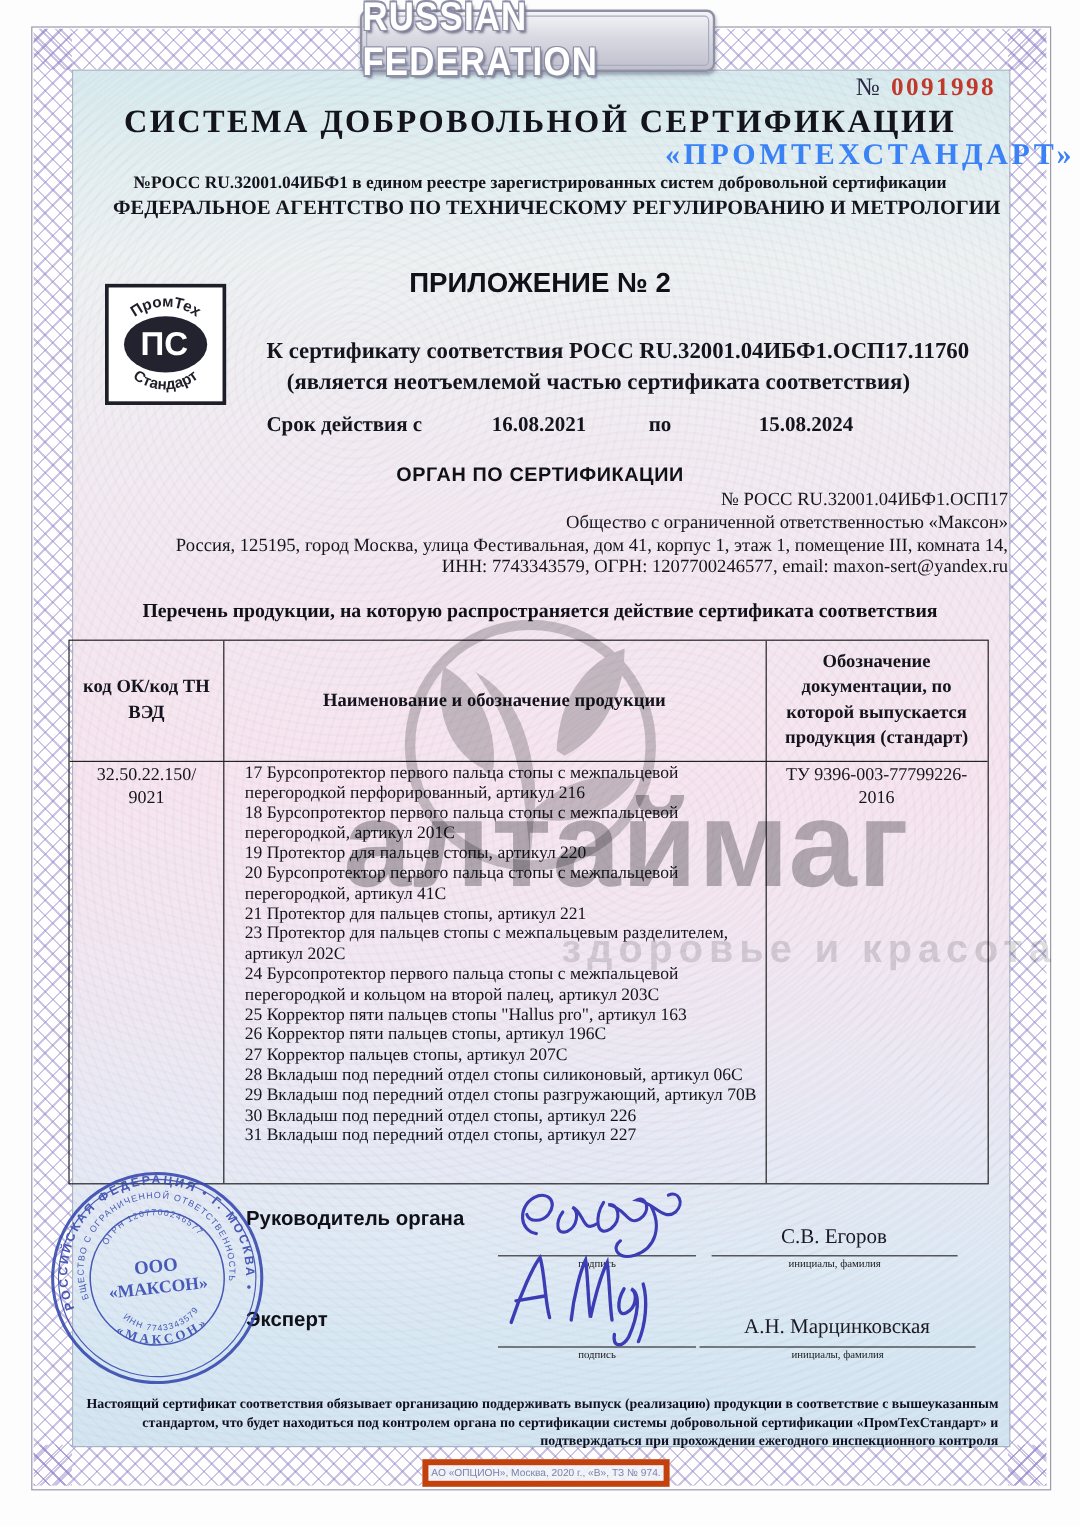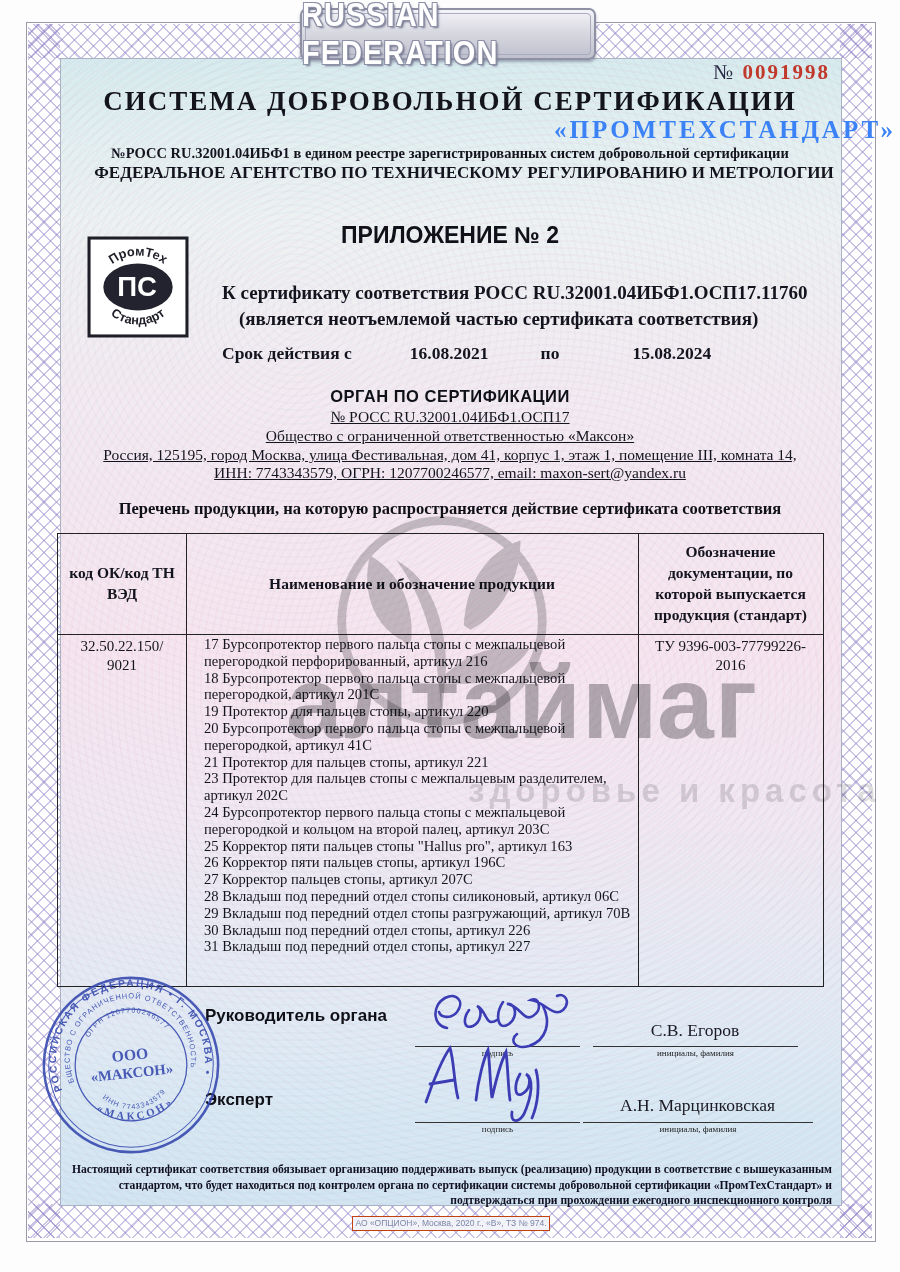--- a/index.html
+++ b/index.html
@@ -44,21 +44,21 @@
 
   .logo{left:85px;top:236px;width:106px;height:102px;}
 
   .to-cert{left:222px;top:282px;width:600px;font-weight:600;font-size:19px;color:#14141e;}
   .integral{left:222px;top:308px;width:600px;font-weight:600;font-size:19px;color:#14141e;margin-left:17px;}
   .validity{left:222px;top:343px;width:600px;font-weight:600;font-size:17.5px;color:#14141e;display:flex;}
   .validity .v-from{margin-left:58px;} .validity .v-po{margin-left:52px;} .validity .v-to{margin-left:73px;}
 
   .org-title{left:60px;top:387px;width:780px;text-align:center;font-family:"Liberation Sans",sans-serif;
      font-weight:bold;font-size:16.5px;letter-spacing:.5px;color:#101018;}
-  .org-line{left:60px;width:780px;text-align:center;font-size:15.5px;color:#14141e;text-decoration:underline;}
+  .org-line{left:60px;width:780px;text-align:right;font-size:15.5px;color:#14141e;}
   .org-num{top:408px;} .org-company{top:427px;} .org-address{top:446px;} .org-req{top:464px;}
 
   .products-heading{left:60px;top:499px;width:780px;text-align:center;font-weight:bold;font-size:16.5px;color:#101018;}
 
   
   .tbl{left:57px;top:533px;width:765px;height:452px;border:1.5px solid #222;z-index:2;}
   .tbl .v1{position:absolute;left:128px;top:0;width:0;height:100%;border-left:1.5px solid #222;}
   .tbl .v2{position:absolute;left:580px;top:0;width:0;height:100%;border-left:1.5px solid #222;}
   .tbl .hline{position:absolute;left:0;top:100px;width:100%;height:0;border-top:1.5px solid #222;}
   .th{position:absolute;top:0;height:100px;display:flex;align-items:center;justify-content:center;
@@ -83,21 +83,21 @@
   .sig{z-index:4;} .sig-head{left:425px;top:988px;width:150px;height:62px;} .sig-expert{left:420px;top:1040px;width:155px;height:86px;}
   .sigline{border-top:1.2px solid #333;text-align:center;font-size:9px;color:#222;padding-top:1px;}
   .sigline-head{left:415px;top:1046px;width:165px;} .name-head{left:595px;top:1020px;width:200px;text-align:center;font-size:17.5px;}
   .nameline-head{left:593px;top:1046px;width:205px;}
   .sigline-expert{left:415px;top:1122px;width:165px;} .name-expert{left:585px;top:1095px;width:225px;text-align:center;font-size:17.5px;}
   .nameline-expert{left:583px;top:1122px;width:230px;}
 
   
   .footnote{left:68px;top:1162px;width:764px;text-align:right;font-weight:bold;font-size:11.6px;line-height:15.5px;color:#101022;}
   .print-info{left:352px;top:1216px;width:196px;height:13px;background:rgba(242,242,250,.92);
-      border:1px solid #c2410c;text-align:center;font-size:8.5px;line-height:12px;color:#7a86a6;z-index:8;
+      border:5px solid #c2410c;text-align:center;font-size:8.5px;line-height:12px;color:#7a86a6;z-index:8;
       font-family:"Liberation Sans",sans-serif;}
 </style>
 </head>
 <body>
 
 <div class="abs frame-outer"></div>
 <div class="abs band-top lattice"></div>
 <div class="abs band-bottom lattice"></div>
 <div class="abs band-left lattice"></div>
 <div class="abs band-right lattice"></div>

